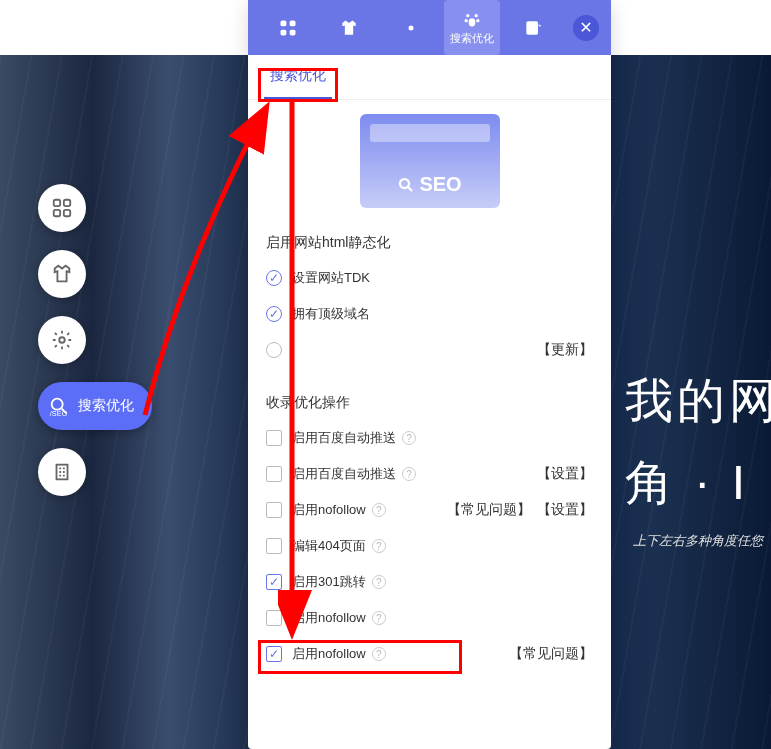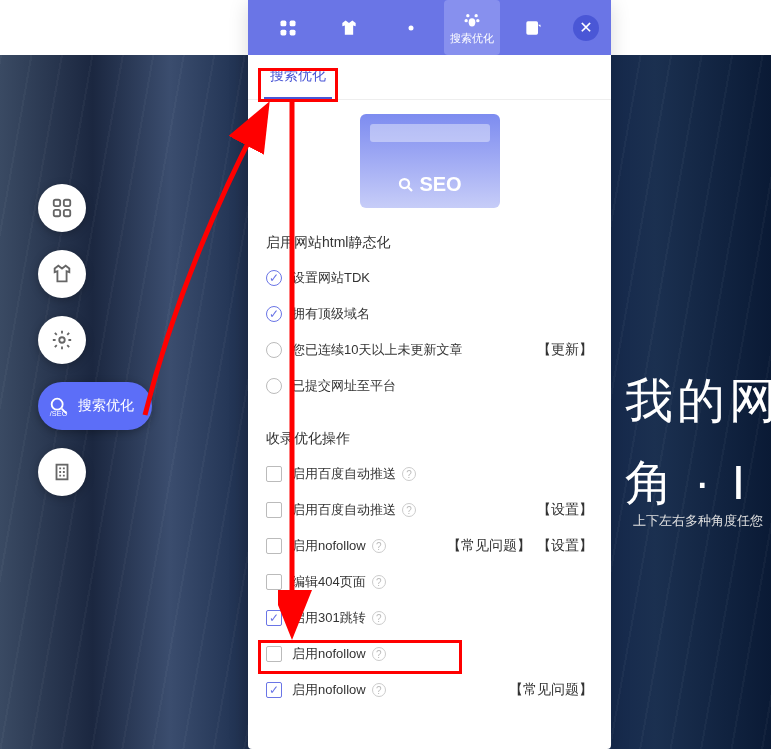--- a/index.html
+++ b/index.html
@@ -6,21 +6,21 @@
   body{width:771px;height:749px;overflow:hidden;position:relative;background:#fff;}
   
   .bg{position:absolute;top:55px;left:0;right:0;bottom:0;
     background:linear-gradient(90deg,
       #3a4a63 0%, #1b2740 12%, #3b4d6e 22%, #243656 30%, #0e1830 38%,
       #14264a 50%, #0a1530 60%, #0f2046 72%, #1b3050 85%, #0a1a35 100%);
   }
   .bg::before{content:"";position:absolute;inset:0;
     background:repeating-linear-gradient(100deg,rgba(255,255,255,0.03) 0 2px,transparent 2px 30px);}
   .bg-title{position:absolute;right:-10px;top:305px;color:#fff;font-size:48px;letter-spacing:4px;line-height:1.7;text-align:left;}
-  .bg-sub{position:absolute;right:8px;top:457px;color:#e0e0e0;font-size:13px;}
+  .bg-sub{position:absolute;right:8px;top:477px;color:#e0e0e0;font-size:13px;font-style:italic;}
   
   .floatcol{position:absolute;left:38px;top:184px;display:flex;flex-direction:column;gap:18px;align-items:flex-start;}
   .circle{width:48px;height:48px;border-radius:50%;background:#fff;display:flex;align-items:center;justify-content:center;box-shadow:0 2px 8px rgba(0,0,0,.25);cursor:pointer;}
   .circle svg{width:22px;height:22px;stroke:#666;fill:none;stroke-width:2;}
   .pill{height:48px;border-radius:24px;background:#5c6ef8;color:#fff;display:flex;align-items:center;padding:0 18px 0 10px;gap:8px;box-shadow:0 2px 8px rgba(0,0,0,.3);cursor:pointer;}
   .pill svg{width:22px;height:22px;stroke:#fff;fill:none;stroke-width:2;}
   .pill-text{font-size:14px;}
   
   .panel{position:absolute;left:248px;top:0;width:363px;height:749px;background:#fff;border-radius:4px;box-shadow:0 4px 20px rgba(0,0,0,.15);display:flex;flex-direction:column;}
   .toolbar{height:55px;background:#6a75e6;display:flex;align-items:center;padding:0 12px;gap:6px;}
@@ -168,28 +168,23 @@
       <div class="row">
         <span class="chk round on"></span>
         <span class="row-label">设置网站TDK</span>
       </div>
       <div class="row">
         <span class="chk round on"></span>
         <span class="row-label">拥有顶级域名</span>
       </div>
       <div class="row">
         <span class="chk round"></span>
-        <span class="row-label">您已连续10天以上未更新文章</span>
         <div class="row-actions">
             <span class="act">【更新】</span>
           </div>
-      </div>
-      <div class="row">
-        <span class="chk round"></span>
-        <span class="row-label">已提交网址至平台</span>
       </div>
     </div>
 
     <div class="section-title">收录优化操作</div>
     <div class="list">
       <div class="row">
         <span class="chk"></span>
         <span class="row-label">启用百度自动推送</span>
         <span class="help">?</span>
       </div>

